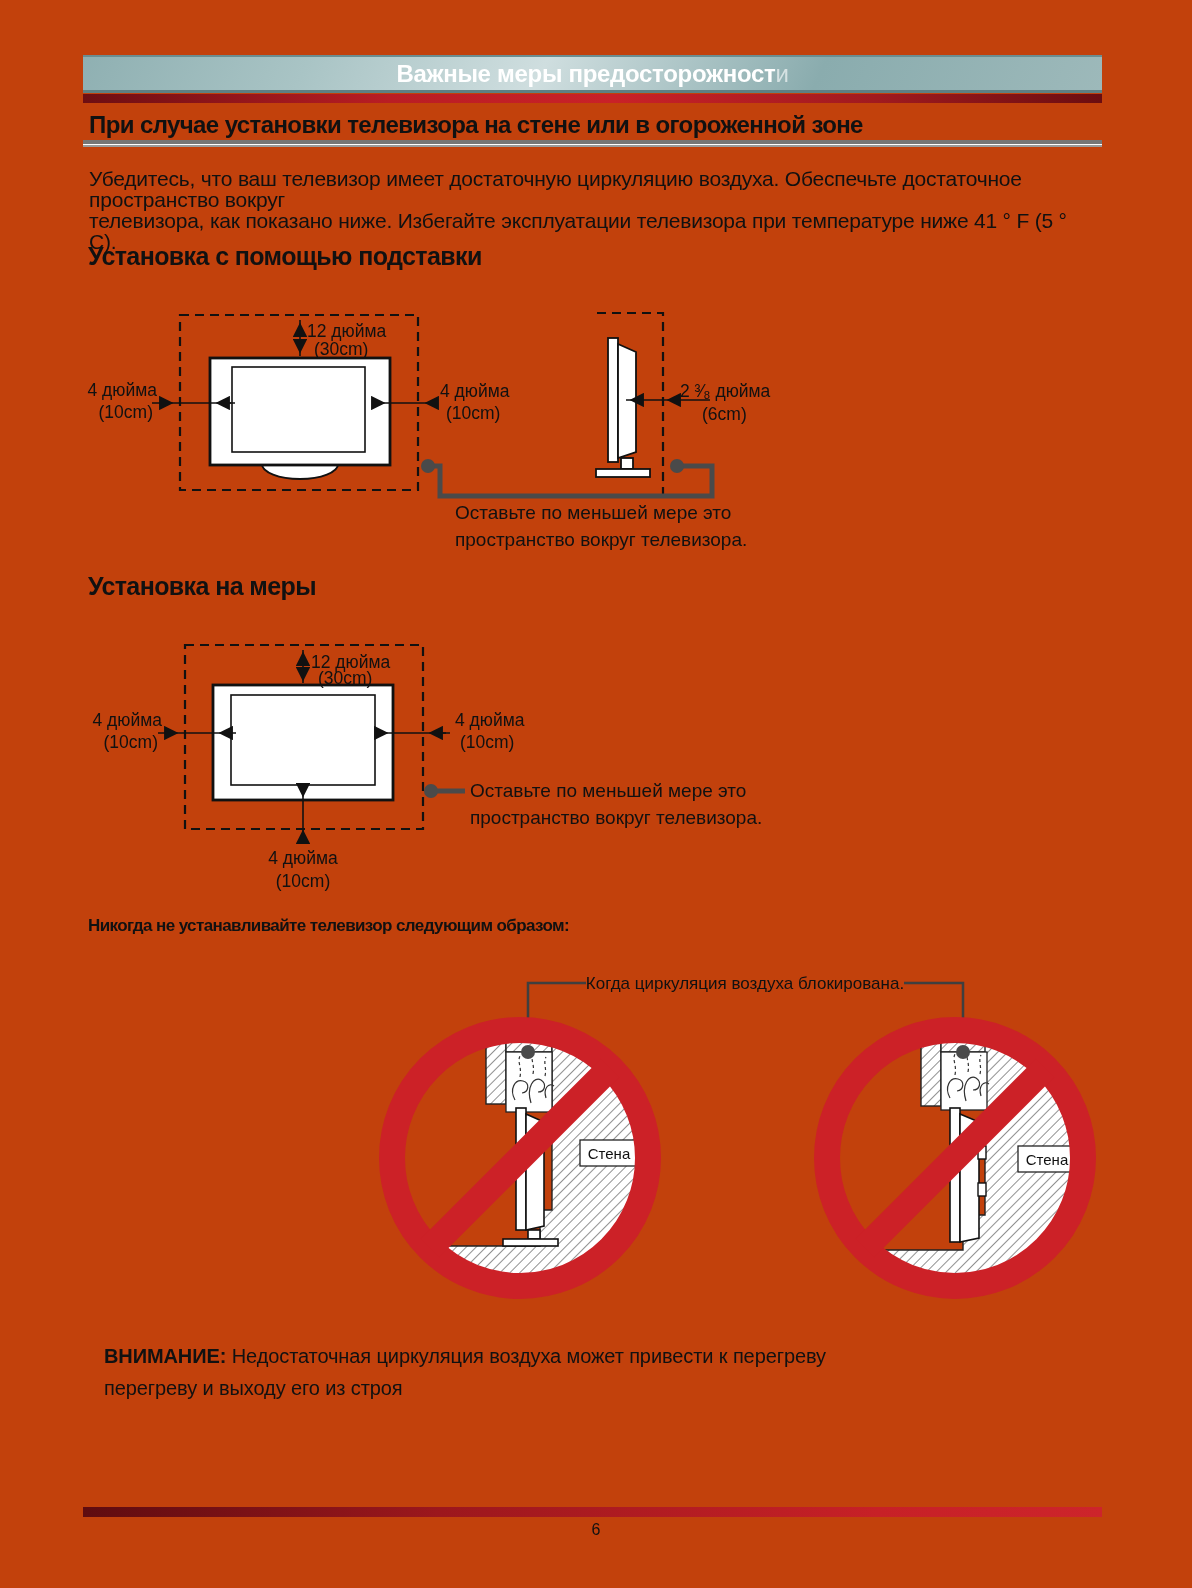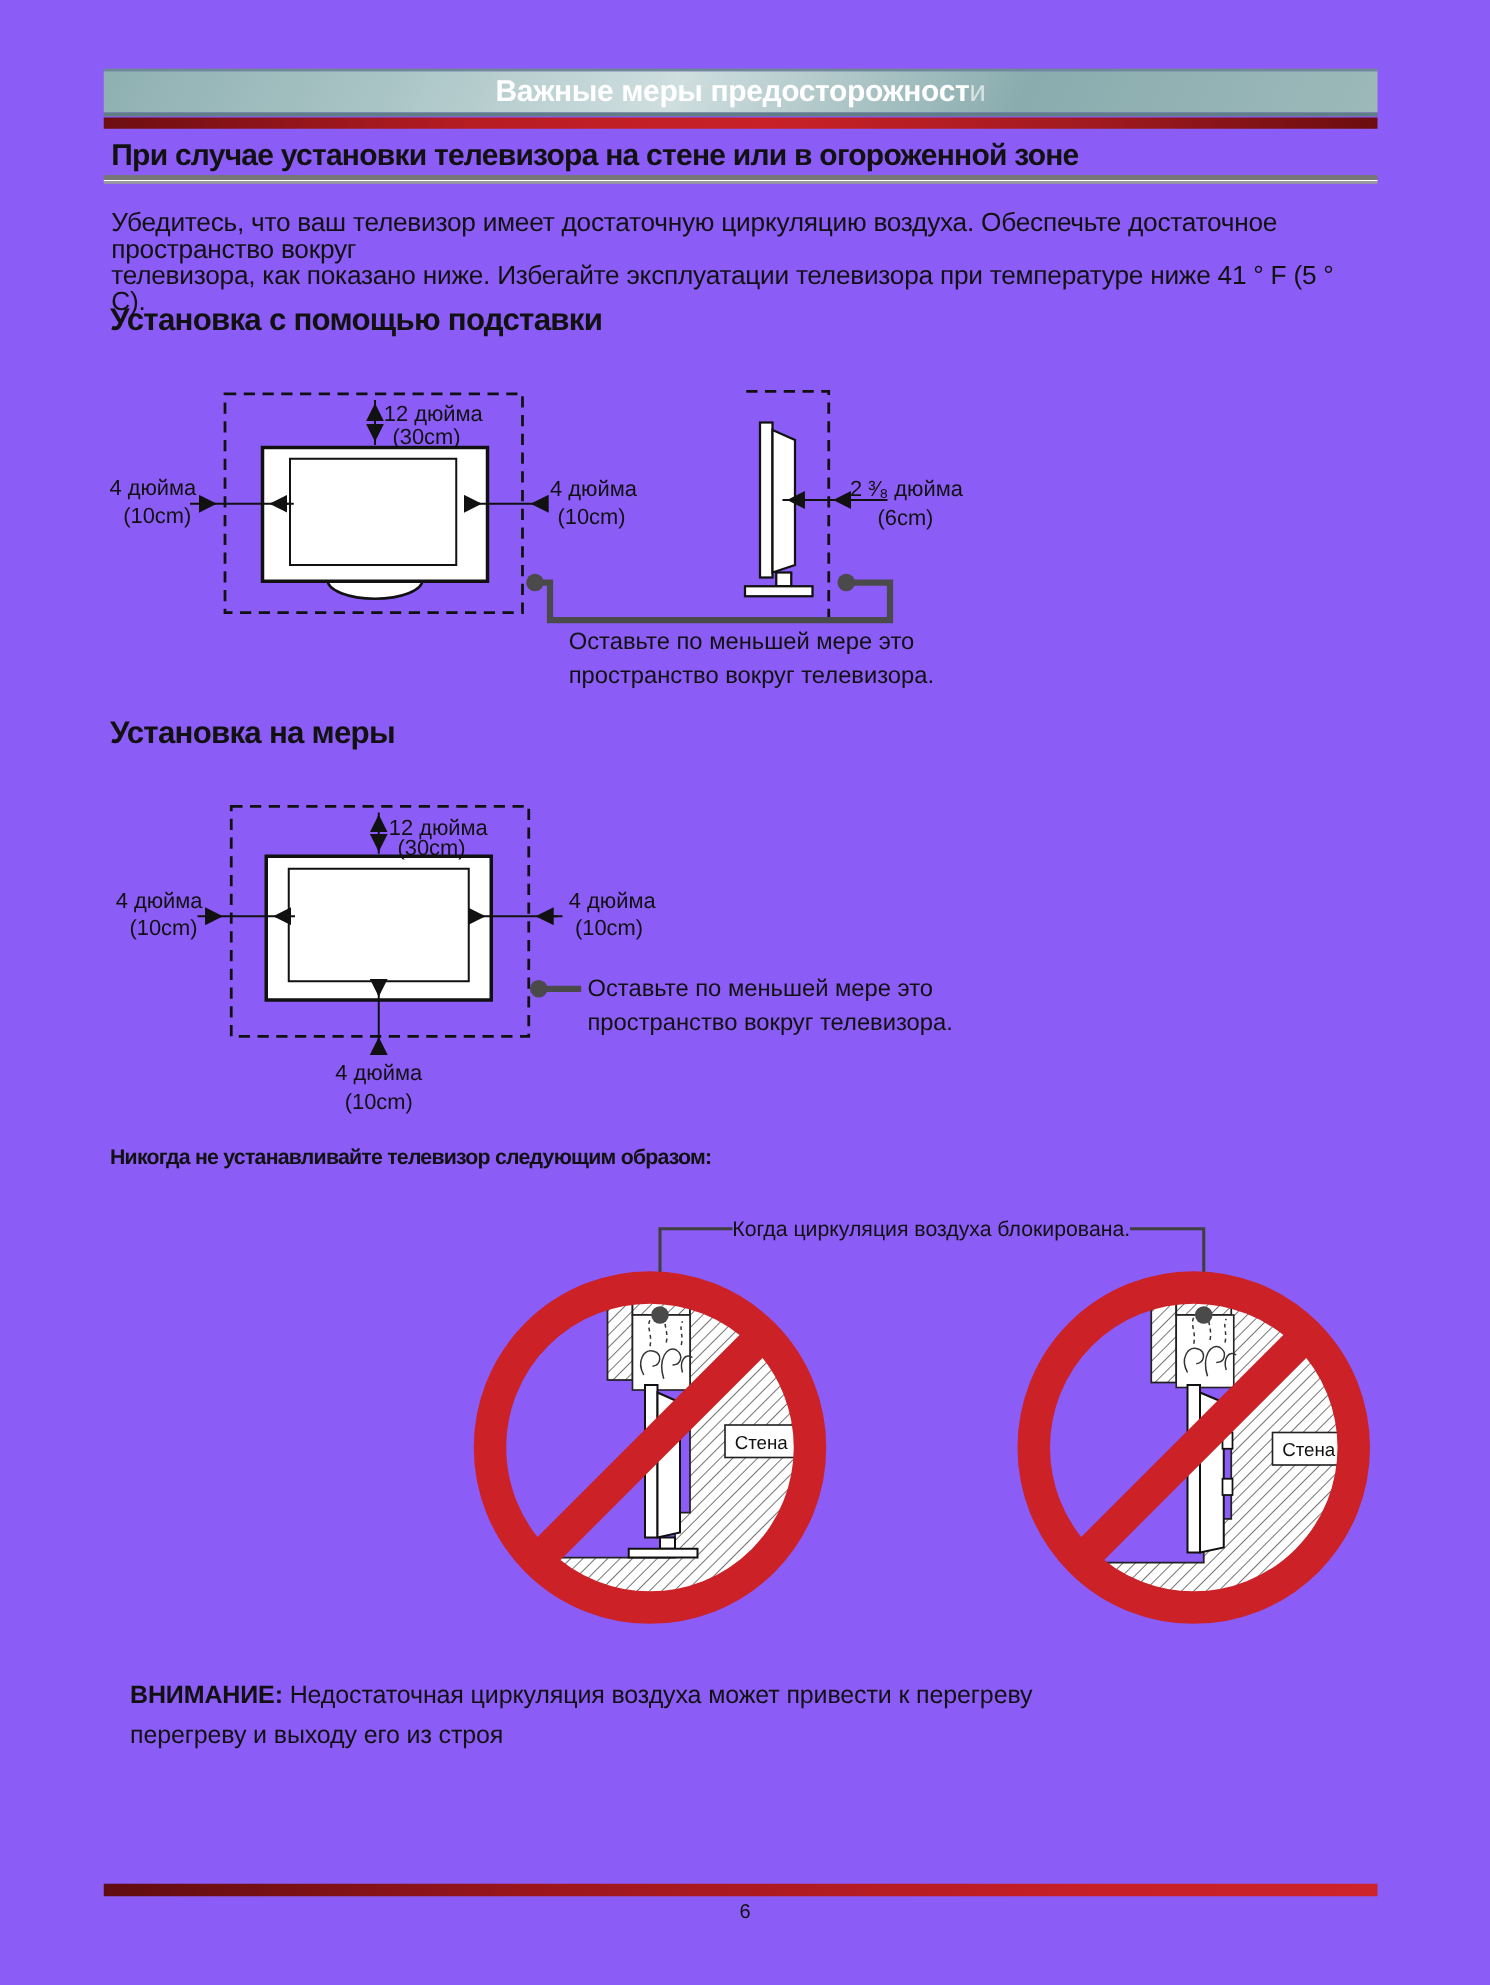--- a/index.html
+++ b/index.html
@@ -1,17 +1,17 @@
 <!DOCTYPE html>
 <html><head>
 <meta charset="utf-8">
 <style>
   html,body{margin:0;padding:0;background:#ffffff;}
   #page{
-    position:relative;width:1192px;height:1588px;background:#8b5cf6;overflow:hidden;
+    position:relative;width:1192px;height:1588px;background:#c2410c;overflow:hidden;
     font-family:"Liberation Sans","DejaVu Sans",sans-serif;color:#111;
   }
   .abs{position:absolute;}
   
   .title-bar{
     left:83px;top:55px;width:1019px;height:33px;
     background:linear-gradient(115deg,#8fb0b2 0%,#a9c4c5 22%,#cfdedf 45%,#8aacae 72%,#9db9ba 100%);
     border-top:2px solid #6b8d90;border-bottom:3px solid #5e8083;
     text-align:center;
   }

